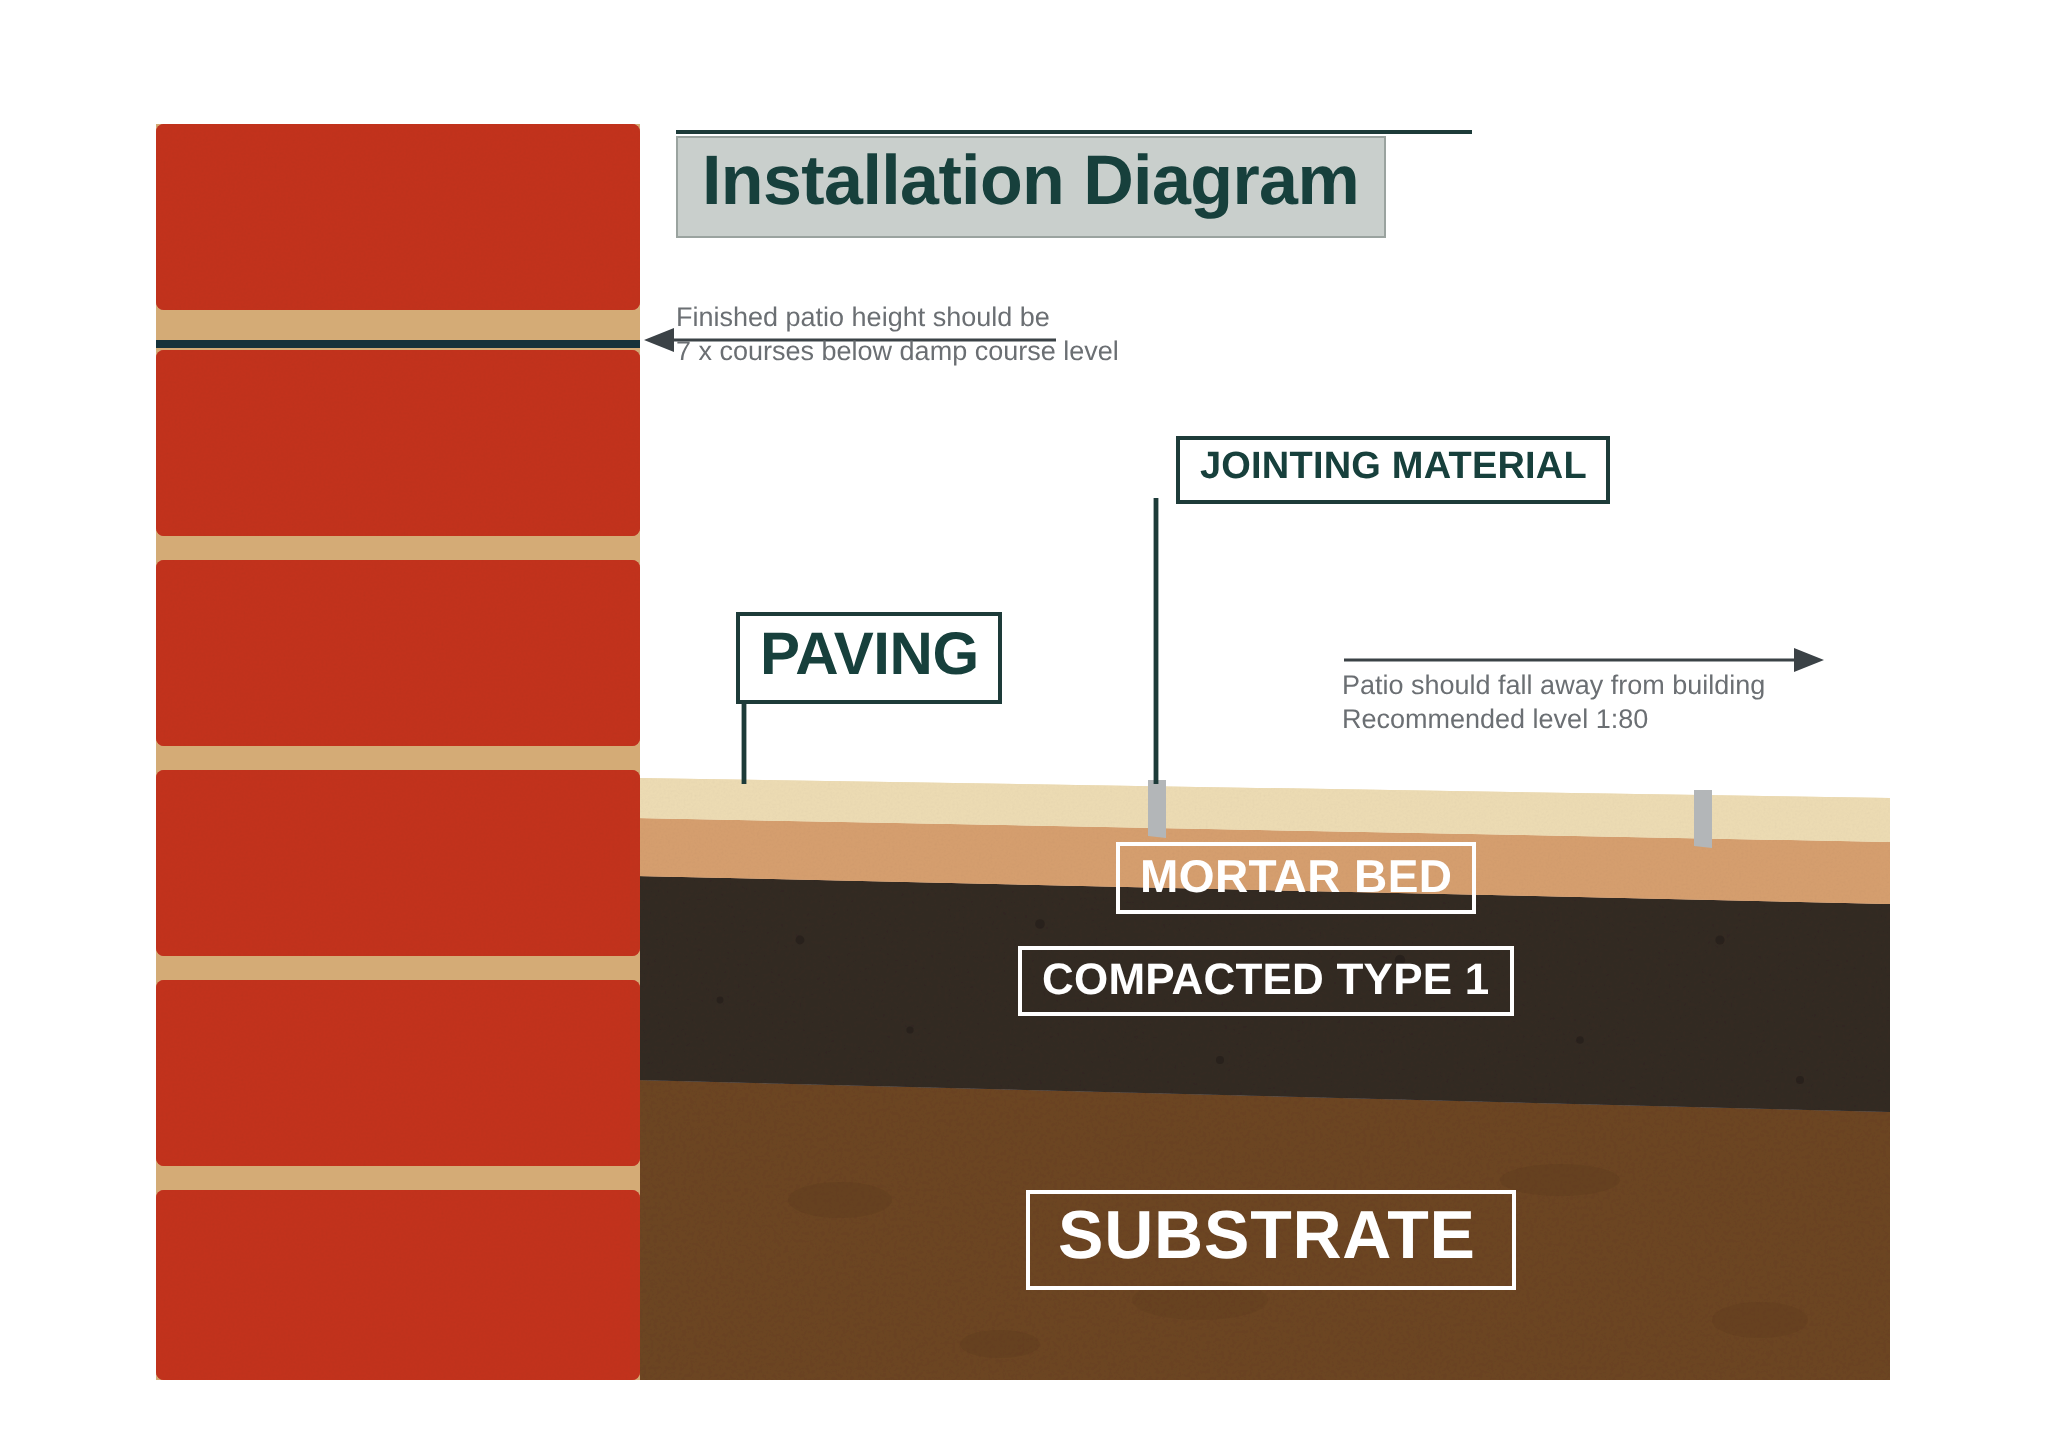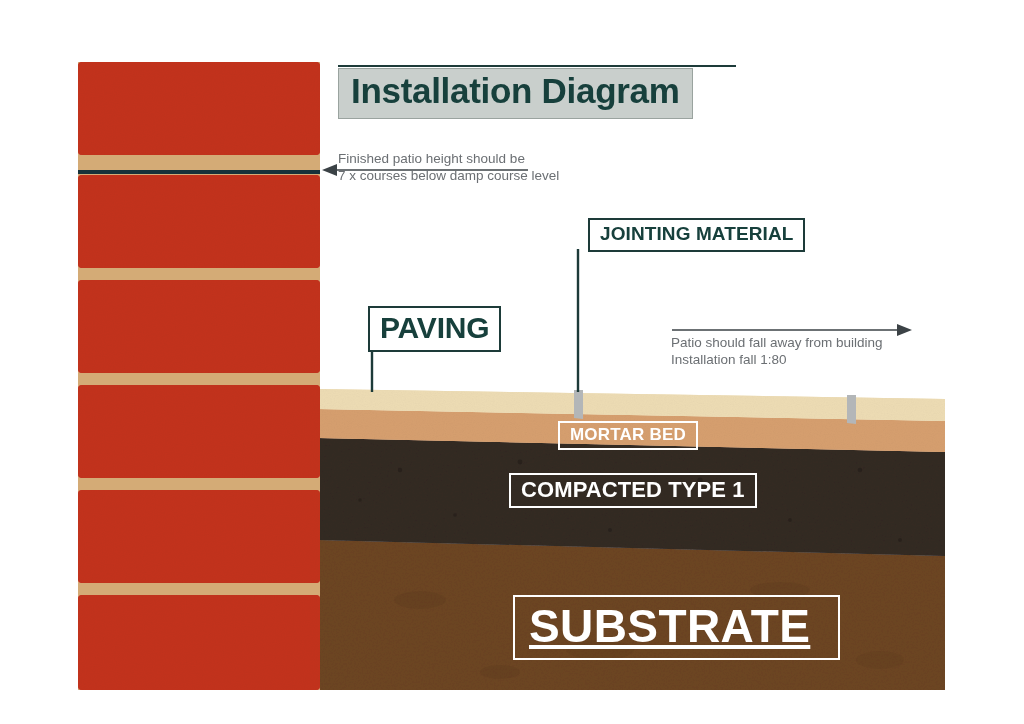--- a/index.html
+++ b/index.html
@@ -82,37 +82,36 @@
     border: 2px solid #ffffff;
     color: #ffffff;
     font-weight: bold;
     white-space: nowrap;
     padding: 2px 10px 3px 10px;
     text-align: center;
   }
   .layer-label.mortar {
     left: 558px;
     top: 421px;
-    font-size: 17px;
+    font-size: 23px;
     border-width: 2px;
     letter-spacing: 0.2px;
   }
   .layer-label.compacted {
     left: 509px;
     top: 473px;
     font-size: 22px;
     letter-spacing: 0.1px;
   }
   .layer-label.substrate {
     left: 513px;
     top: 595px;
-    font-size: 46px;
+    font-size: 34px;
     letter-spacing: 0.4px;
-    padding: 2px 28px 5px 14px;
-    text-decoration: underline;
+    padding: 2px 18px 5px 14px;
   }
 
   
   .note {
     position: absolute;
     color: #6b6f73;
     font-size: 13.5px;
     line-height: 17px;
     white-space: nowrap;
   }
@@ -254,21 +253,21 @@
     <span class="title-box">Installation Diagram</span>
   </div>
 
   <div class="note damp">
     <span class="note-line-2">Finished patio height should be</span>
     <span class="note-line-3">7 x courses below damp course level</span>
   </div>
 
   <div class="note fall">
     <span class="note-line-1">Patio should fall away from building</span>
-    <span class="note-line-2">Installation fall 1:80</span>
+    <span class="note-line-2">Recommended level 1:80</span>
   </div>
 
   <div class="callout jointing">JOINTING MATERIAL</div>
   <div class="callout paving">PAVING</div>
 
   <div class="layer-label mortar">MORTAR BED</div>
   <div class="layer-label compacted">COMPACTED TYPE 1</div>
   <div class="layer-label substrate">SUBSTRATE</div>
 
 </div>

